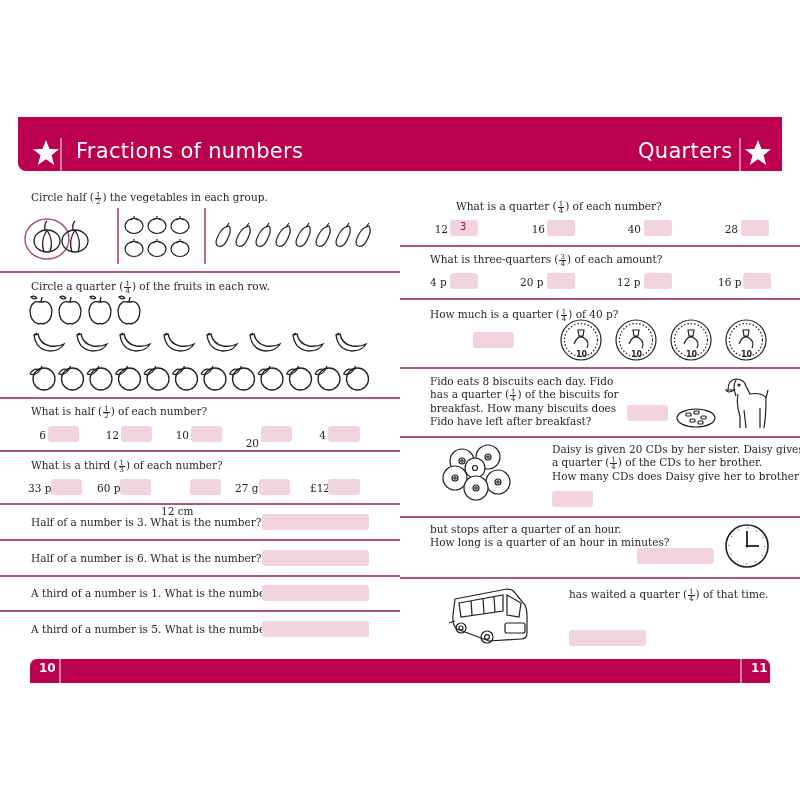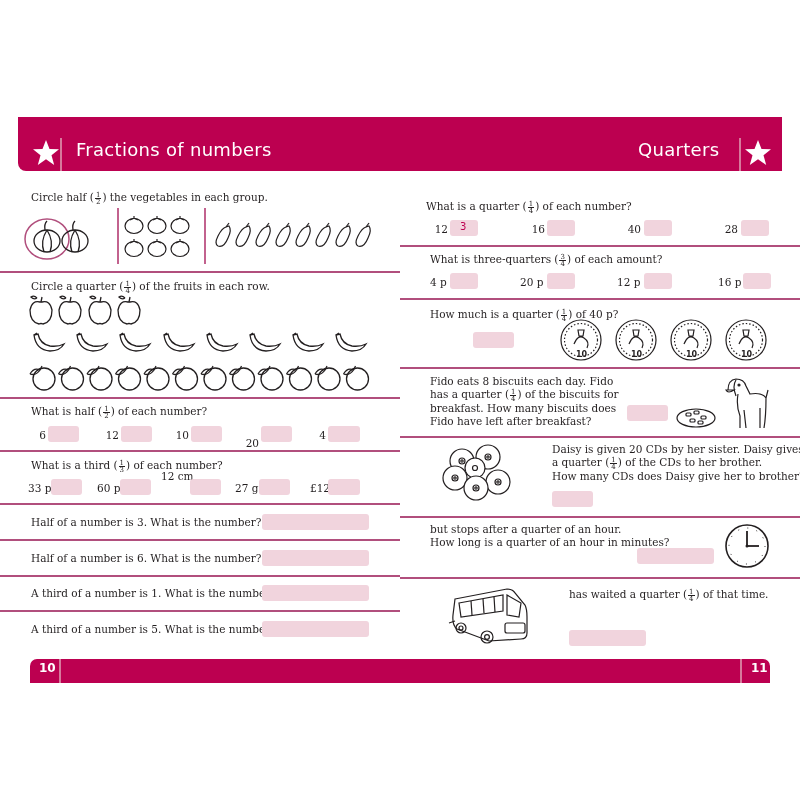--- a/index.html
+++ b/index.html
@@ -4,21 +4,21 @@
 <style>
   * { box-sizing: border-box; margin: 0; padding: 0; }
   html, body { width: 800px; height: 800px; background: #ffffff; overflow: hidden; }
   body { position: relative; font-family: "DejaVu Serif", "Liberation Serif", serif; color: #231f20; }
 
   
   .header-band { position: absolute; left: 18px; top: 117px; width: 764px; height: 54px; background: #bc0050; border-radius: 0 0 8px 8px; }
   .header-band.l { border-radius: 0 0 0 8px; }
   .star { position: absolute; top: 138px; width: 30px; height: 30px; }
   .header-sep { position: absolute; top: 138px; width: 2px; height: 33px; background: #d7799c; }
-  .title { position: absolute; top: 139px; font-family: "DejaVu Sans", sans-serif; color: #ffffff; font-size: 18px; letter-spacing: 0.3px; font-weight: normal; }
+  .title { position: absolute; top: 139px; font-family: "DejaVu Sans", sans-serif; color: #ffffff; font-size: 21px; letter-spacing: 0.3px; font-weight: normal; }
 
   
   .footer-band { position: absolute; left: 30px; top: 659px; width: 740px; height: 24px; background: #bc0050; border-radius: 7px 7px 0 0; }
   .page-num { position: absolute; top: 661px; color: #fff; font-family: "DejaVu Sans", sans-serif; font-size: 12px; font-weight: bold; }
   .footer-sep { position: absolute; top: 659px; width: 2px; height: 24px; background: #d7799c; }
 
   
   .hr { position: absolute; height: 2px; background: #b14f7d; }
   .vr { position: absolute; width: 2px; background: #c2628e; }
 
@@ -293,21 +293,21 @@
 
   <div class="hr" style="left:0; top:450px; width:400px;"></div>
 
   <div class="q" style="left:31px; top:459px;">
     <span>What is a third (</span><span class="frac"><span class="n">1</span><span class="d">3</span></span><span>) of each number?</span>
   </div>
   <div class="lbl" style="left:28px; top:481px; width:22px; text-align:left;">33 p</div>
   <div class="box" style="left:51px; top:479px; width:31px; height:16px;"></div>
   <div class="lbl" style="left:97px; top:481px; width:22px; text-align:left;">60 p</div>
   <div class="box" style="left:120px; top:479px; width:31px; height:16px;"></div>
-  <div class="lbl" style="left:161px; top:469px; width:28px; text-align:left;">12 cm</div>
+  <div class="lbl" style="left:161px; top:504px; width:28px; text-align:left;">12 cm</div>
   <div class="box" style="left:190px; top:479px; width:31px; height:16px;"></div>
   <div class="lbl" style="left:235px; top:481px; width:22px; text-align:left;">27 g</div>
   <div class="box" style="left:259px; top:479px; width:31px; height:16px;"></div>
   <div class="lbl" style="left:308px; top:481px; width:22px; text-align:right;">£12</div>
   <div class="box" style="left:328px; top:479px; width:32px; height:16px;"></div>
 
   <div class="hr" style="left:0; top:503px; width:400px;"></div>
 
   <div class="q" style="left:31px; top:516px;">Half of a number is 3. What is the number?</div>
   <div class="box" style="left:262px; top:514px; width:107px; height:16px;"></div>
@@ -320,21 +320,21 @@
   <div class="q" style="left:31px; top:587px;">A third of a number is 1. What is the number?</div>
   <div class="box" style="left:262px; top:585px; width:107px; height:16px;"></div>
   <div class="hr" style="left:0; top:610px; width:400px;"></div>
 
   <div class="q" style="left:31px; top:623px;">A third of a number is 5. What is the number?</div>
   <div class="box" style="left:262px; top:621px; width:107px; height:16px;"></div>
 </div>
 
 <div>
 
-  <div class="q" style="left:426px; top:200px;">
+  <div class="q" style="left:456px; top:200px;">
     <span>What is a quarter (</span><span class="frac"><span class="n">1</span><span class="d">4</span></span><span>) of each number?</span>
   </div>
   <div class="lbl" style="left:430px; top:222px; width:18px;">12</div>
   <div class="box" style="left:450px; top:220px; width:28px; height:16px;"></div>
   <div class="box-val" style="left:460px; top:221px;">3</div>
   <div class="lbl" style="left:525px; top:222px; width:20px;">16</div>
   <div class="box" style="left:547px; top:220px; width:28px; height:16px;"></div>
   <div class="lbl" style="left:621px; top:222px; width:20px;">40</div>
   <div class="box" style="left:644px; top:220px; width:28px; height:16px;"></div>
   <div class="lbl" style="left:718px; top:222px; width:20px;">28</div>

